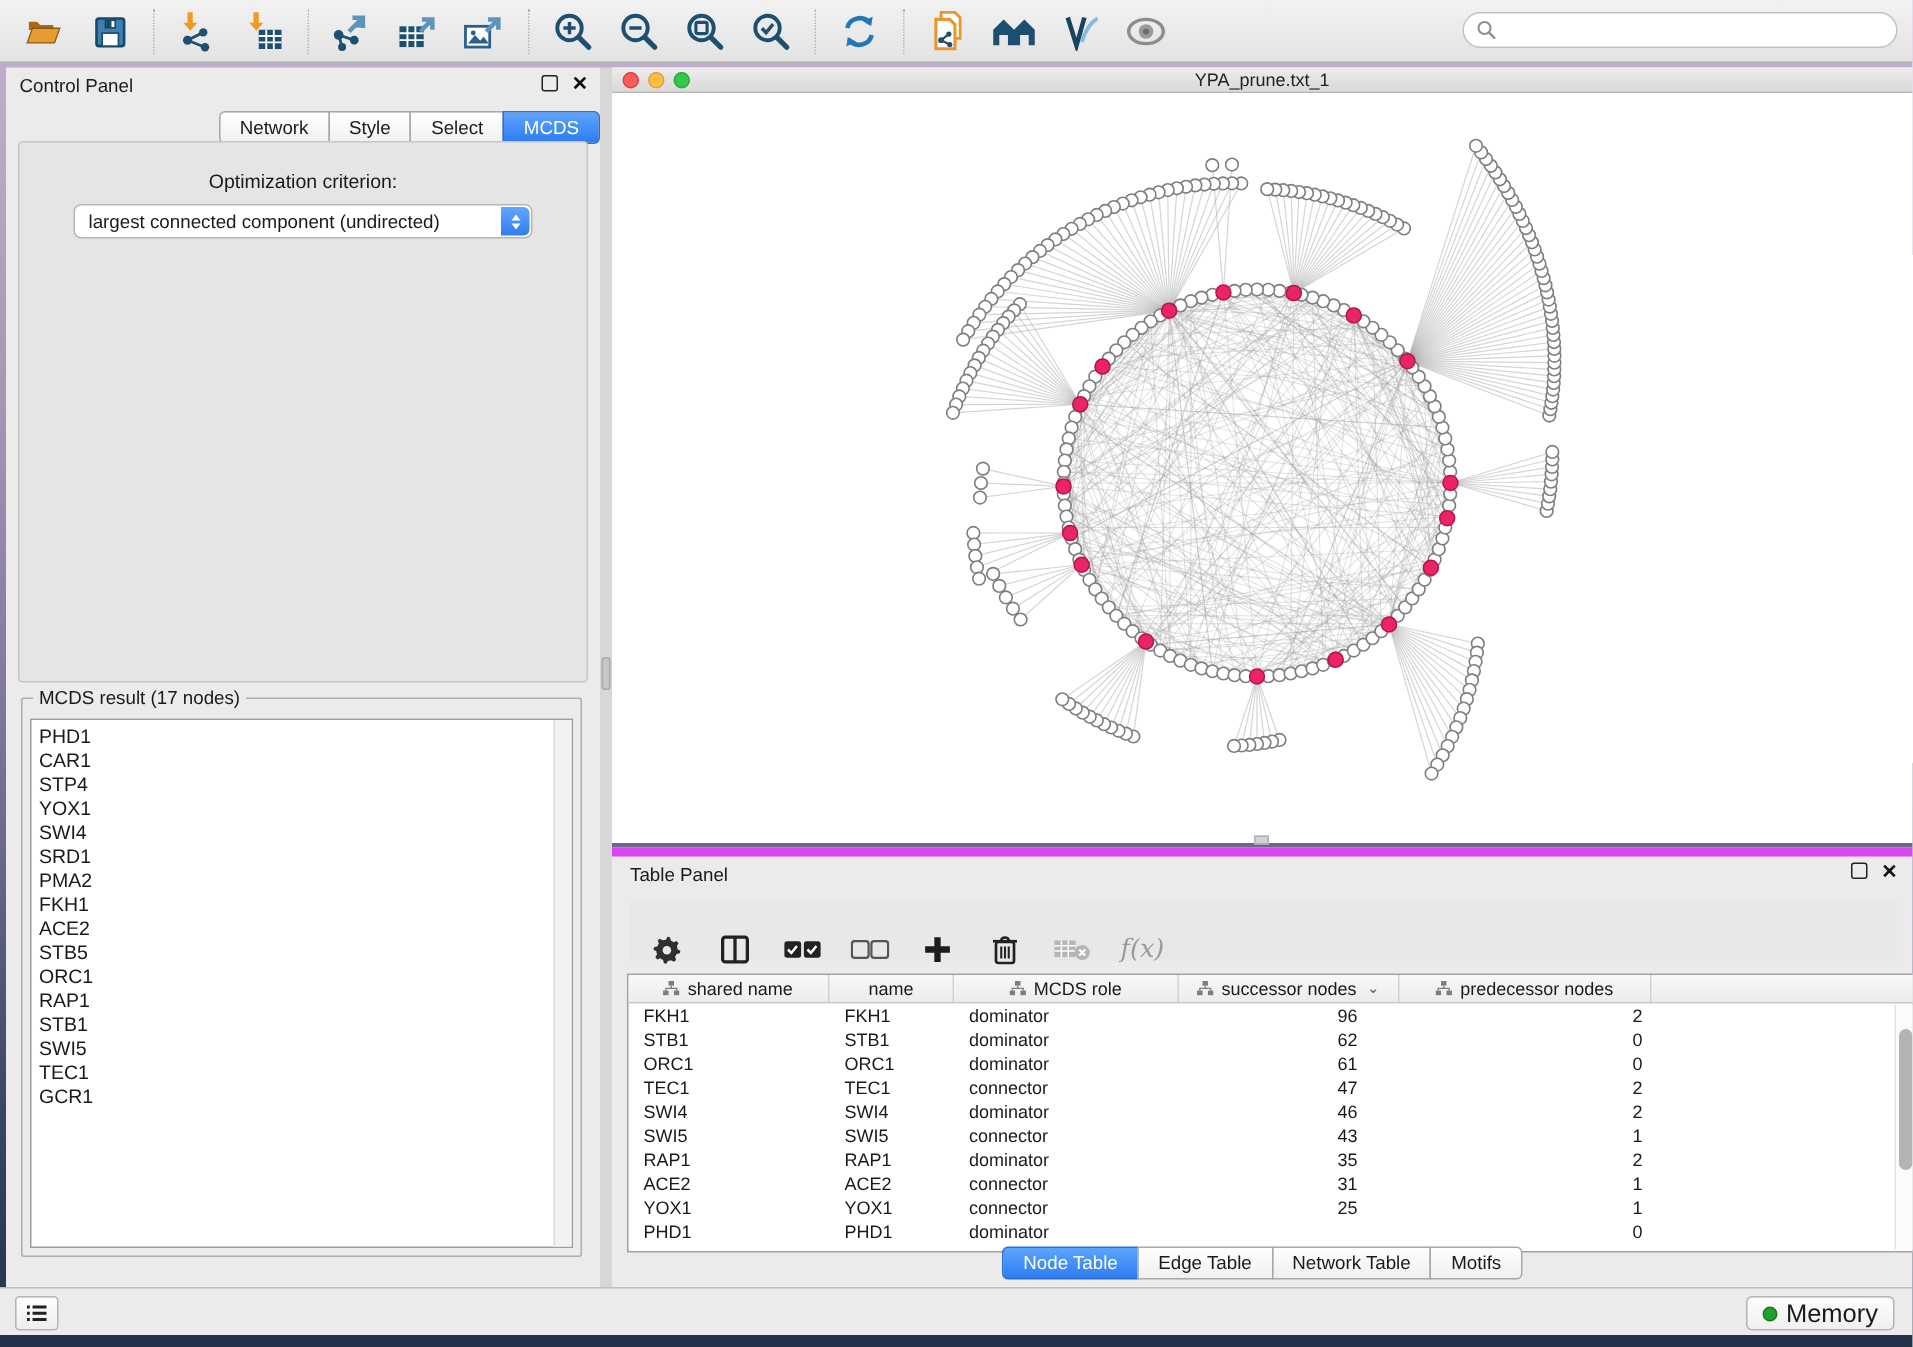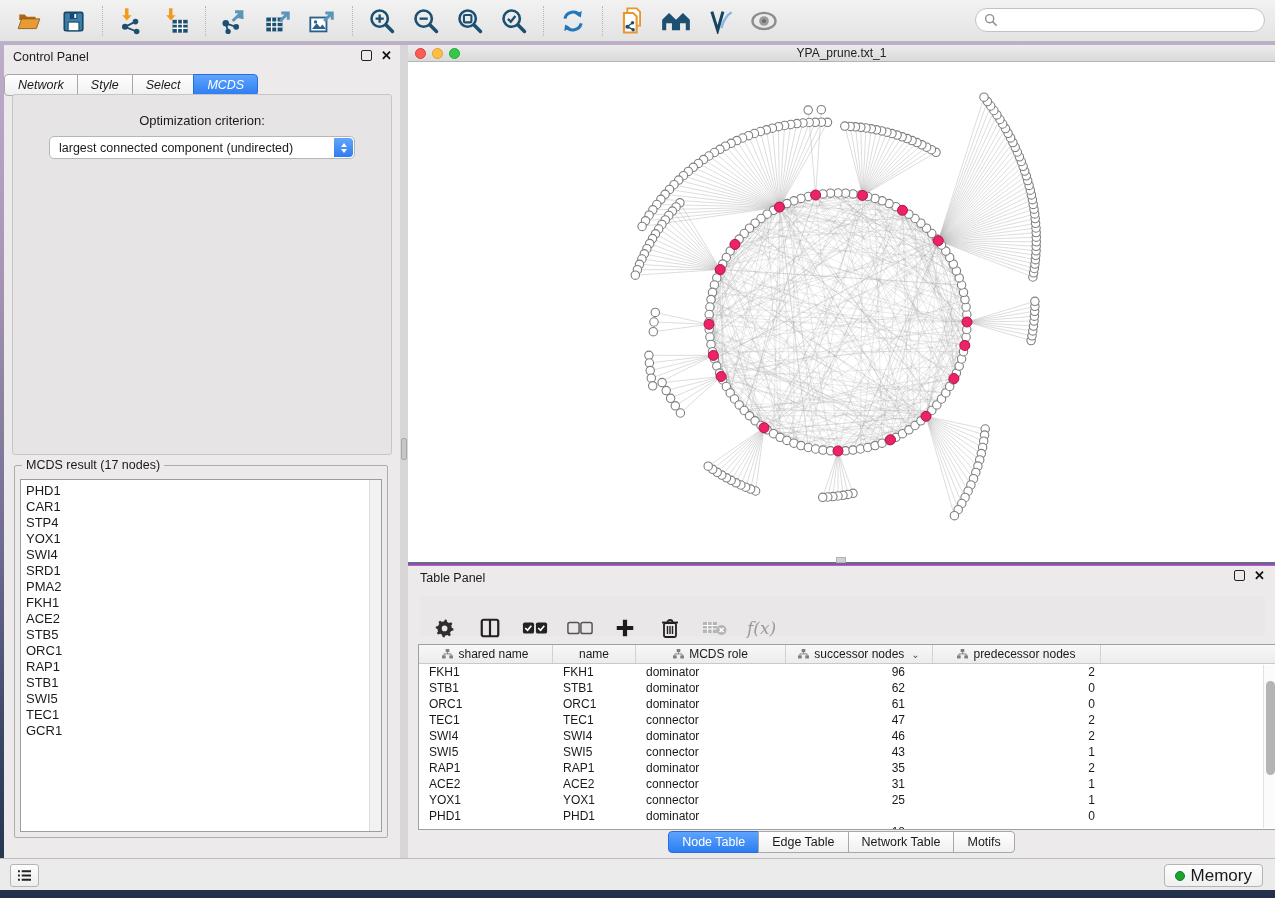--- a/index.html
+++ b/index.html
@@ -20,21 +20,21 @@
     background:#fff; border:1px solid #c2c2c2; border-radius:12px;
     display:flex; align-items:center; padding-left:8px; gap:5px; }
   .searchbox input { border:none; outline:none; flex:1; font-size:12px; background:transparent;
     font-family:"Liberation Sans",sans-serif; }
   
   .cp { position:absolute; left:4px; top:45px; width:396px; height:813px; background:#eceaea; }
   .cp-title { position:absolute; left:9px; top:5px; font-size:12.5px; color:#1c1c1c; }
   .panel-winbtns { position:absolute; right:8px; top:5px; display:flex; gap:9px; align-items:center; }
   .float-ic { width:11px; height:11px; border:1.6px solid #222; border-radius:2px; display:inline-block; }
   .close-ic { font-size:13px; font-weight:bold; color:#111; line-height:11px; }
-  .cp-tabs { position:absolute; left:0; top:29px; width:100%; text-align:left;font-style:italic; }
+  .cp-tabs { position:absolute; left:0; top:29px; width:100%; text-align:right; }
   .tabrow { display:inline-flex; }
   .tab { padding:3px 13px; font-size:12.5px; background:linear-gradient(#ffffff,#f0f0f0);
     border:1px solid #a8a8a8; margin-left:-1px; cursor:default; }
   .tab:first-child { border-radius:4px 0 0 4px; margin-left:0; }
   .tab:last-child { border-radius:0 4px 4px 0; }
   .tab.active { background:linear-gradient(#5da4fd,#2d7df2); color:#fff; border-color:#2b6ed8; }
   .cp-inner { position:absolute; left:8px; top:49px; width:380px; height:361px;
     background:#e6e4e4; border:1px solid #c6c6c6; border-radius:3px; }
   .crit-label { position:absolute; top:18px; width:100%; text-align:center; font-size:13px; }
   .dropdown { position:absolute; left:36px; right:36px; top:41px; height:23px; background:#fff;
@@ -70,21 +70,21 @@
     background:linear-gradient(#ececec,#d9d9d9); border-bottom:1px solid #b5b5b5; }
   .lights { position:absolute; left:7px; top:3px; display:flex; gap:6px; }
   .light { width:11px; height:11px; border-radius:50%; }
   .light.red { background:#fc5b57; border:1px solid #dd3e38; }
   .light.yel { background:#fdbe41; border:1px solid #dfa133; }
   .light.grn { background:#34c84a; border:1px solid #25a83a; }
   .net-title { width:100%; text-align:center; font-size:12px; line-height:16px; color:#222; }
   .net-canvas { position:absolute; left:0; top:17px; width:867px; height:500px; background:#fff; }
   
   .tp { position:absolute; left:408px; top:565px; width:867px; height:293px; background:#eceaea;
-    border-top:1px solid #d946ef; }
+    border-top:6px solid #d946ef; }
   .tp-title { position:absolute; left:12px; top:5px; font-size:12.5px; }
   .tp-toolbar { position:absolute; left:12px; top:30px; right:10px; height:40px;
     display:flex; align-items:center; gap:19px; padding-left:12px; background:#e9e7e7; }
   .tp-toolbar .tb-btn { width:26px; height:26px;margin-top:23px; }
   .fx { font-family:"DejaVu Serif","Liberation Serif",serif; font-style:italic; font-size:17px; color:#9a9a9a; }
   .ntable { position:absolute; left:10px; top:78px; width:860px; height:186px; background:#fff;
     border:1px solid #9f9f9f; overflow:hidden; }
   .thead { display:flex; height:19px; background:linear-gradient(#f8f8f8,#ececec);
     border-bottom:1px solid #c9c9c9; }
   .th { display:flex; align-items:center; justify-content:center; gap:5px; font-size:12px;

